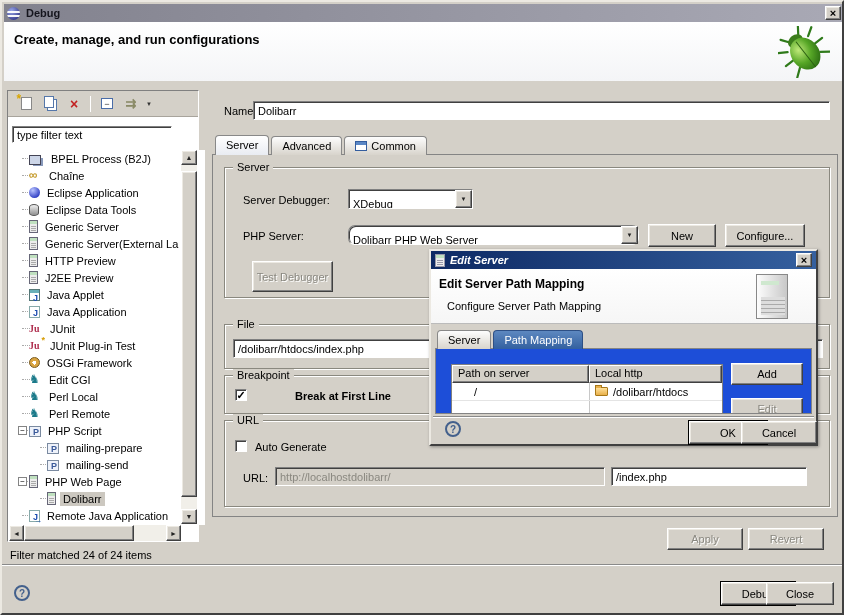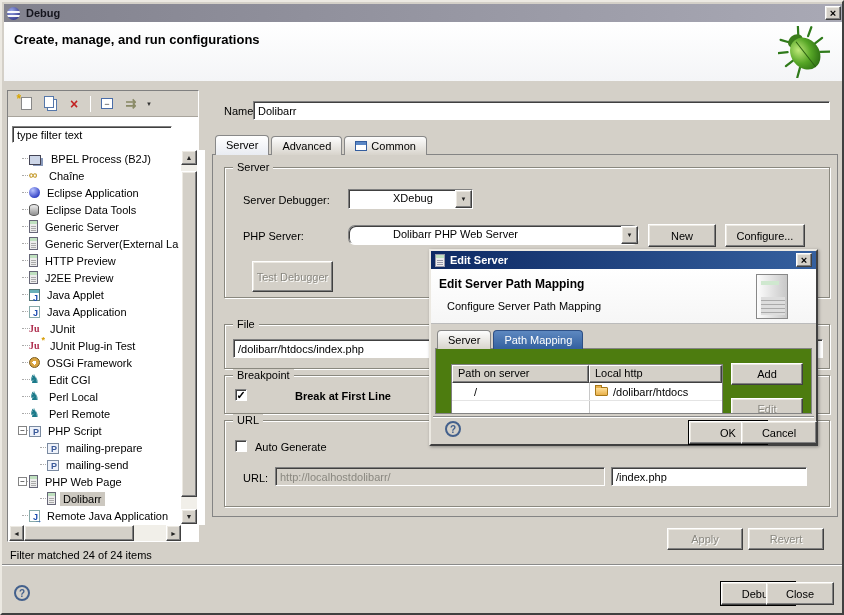--- a/index.html
+++ b/index.html
@@ -122,51 +122,51 @@
   .tab.active { background:linear-gradient(#ffffff,#e9ecf2); position:relative; z-index:3; padding-bottom:4px; }
   .tab.active-blue { background:linear-gradient(to bottom,#5d88c0,#33609f); color:#fff; border-color:#2d4f85; }
   .table-ico { width:12px; height:10px; border:1px solid #345d9e; margin-right:4px;
          background:linear-gradient(#5a87c5 0 3px,#fff 3px),
                     repeating-linear-gradient(to bottom,transparent 0 2px,#bcd 2px 3px); }
 
   .group { position:absolute; border:1px solid #8a887f; box-shadow:inset 1px 1px 0 #fff, 1px 1px 0 #fff; }
   .group > .legend { position:absolute; top:-7px; left:8px; background:#d4d0c8; padding:0 4px; }
 
   .combo { position:absolute; display:flex; }
-  .combo .cbx-text { flex:1; padding:2px 4px; overflow:hidden; white-space:nowrap;margin-left:40px; }
+  .combo .cbx-text { flex:1; padding:8px 4px; overflow:hidden; white-space:nowrap; }
   .combo .cbx-btn { width:17px; flex:none; display:flex; align-items:center; justify-content:center;
                     font-size:6px; color:#222; }
 
   .cb { position:absolute; width:12px; height:12px; display:flex; align-items:center; justify-content:center;
         font-size:11px; font-weight:bold; line-height:10px; }
 
   .sep-line { left:0; top:562px; width:844px; height:2px; border-top:1px solid #8a8a8a; border-bottom:1px solid #fff; }
   .help-ico { width:16px; height:16px; border-radius:50%; border:2px solid #43608c; color:#43608c;
               font-weight:bold; font-size:10px; display:flex; align-items:center; justify-content:center; }
 
   
   #dlg { left:427px; top:247px; width:389px; height:197px; background:#d4d0c8;
          border:2px solid; border-color:#ece9e2 #404040 #404040 #ece9e2;
          box-shadow:1px 1px 3px rgba(0,0,0,.35); }
   #dlg-titlebar { position:absolute; left:0; top:0; width:385px; height:18px;
          background:linear-gradient(to right,#0e2a64,#35609f); display:flex; align-items:center; padding:0 4px; }
-  #dlg-title { color:#fff; font-weight:bold; margin-left:5px; }
+  #dlg-title { color:#fff; font-weight:bold; margin-left:5px;font-style:italic; }
   .mini-server { width:10px; height:13px; background:linear-gradient(#bfe0bf 0 3px,#ececec 3px); border:1px solid #99a; flex:none; position:relative; }
   .mini-server::after { content:""; position:absolute; left:1px; right:1px; top:5px; height:5px;
          background:repeating-linear-gradient(to bottom,#99a 0 1px,transparent 1px 2px); }
   #dlg-header { position:absolute; left:0; top:18px; width:385px; height:55px;
          background:linear-gradient(to bottom,#fff,#f6f6f6); border-bottom:1px solid #bbb; }
   #dlg-heading { position:absolute; left:8px; top:8px; font-size:12px; font-weight:bold; }
   #dlg-subheading { position:absolute; left:16px; top:31px; }
   .tower { position:absolute; right:28px; top:5px; width:32px; height:45px; border:1px solid #888;
          background:linear-gradient(#cfe8cf 0 0) no-repeat 4px 6px / 18px 4px,
                     repeating-linear-gradient(to bottom,#ddd 0 3px,#aaa 3px 4px) no-repeat 4px 22px / 24px 18px,
                     linear-gradient(to right,#fdfdfd,#c8c8c8); }
   #dlg-tabpanel { position:absolute; left:4px; top:97px; width:377px; height:66px;
-         border:1px solid #848484; background:#4d7c0f; overflow:hidden; }
+         border:1px solid #848484; background:#1d4ed8; overflow:hidden; }
   #dlg-table { position:absolute; left:15px; top:15px; width:272px; background:#fff; border:1px solid #808080; }
   #dlg-table .hrow { display:flex; height:18px; }
   .hcell { background:#d4d0c8; border:1px solid; border-color:#fff #404040 #404040 #fff;
            box-shadow:inset -1px -1px 0 #808080; padding:1px 5px; }
   .hcell.c1 { width:138px; } .hcell.c2 { width:134px; }
   #dlg-table .drow { display:flex; height:17px; align-items:center; }
   .dcell { padding:0 5px; display:flex; align-items:center; height:17px; }
   .dcell.c1 { width:138px; border-right:1px solid #c8c8c8; padding-left:22px; }
   .dcell.c2 { width:132px; }
   #dlg-table .filler { height:14px; border-top:1px solid #e4e4e4; display:flex; }

